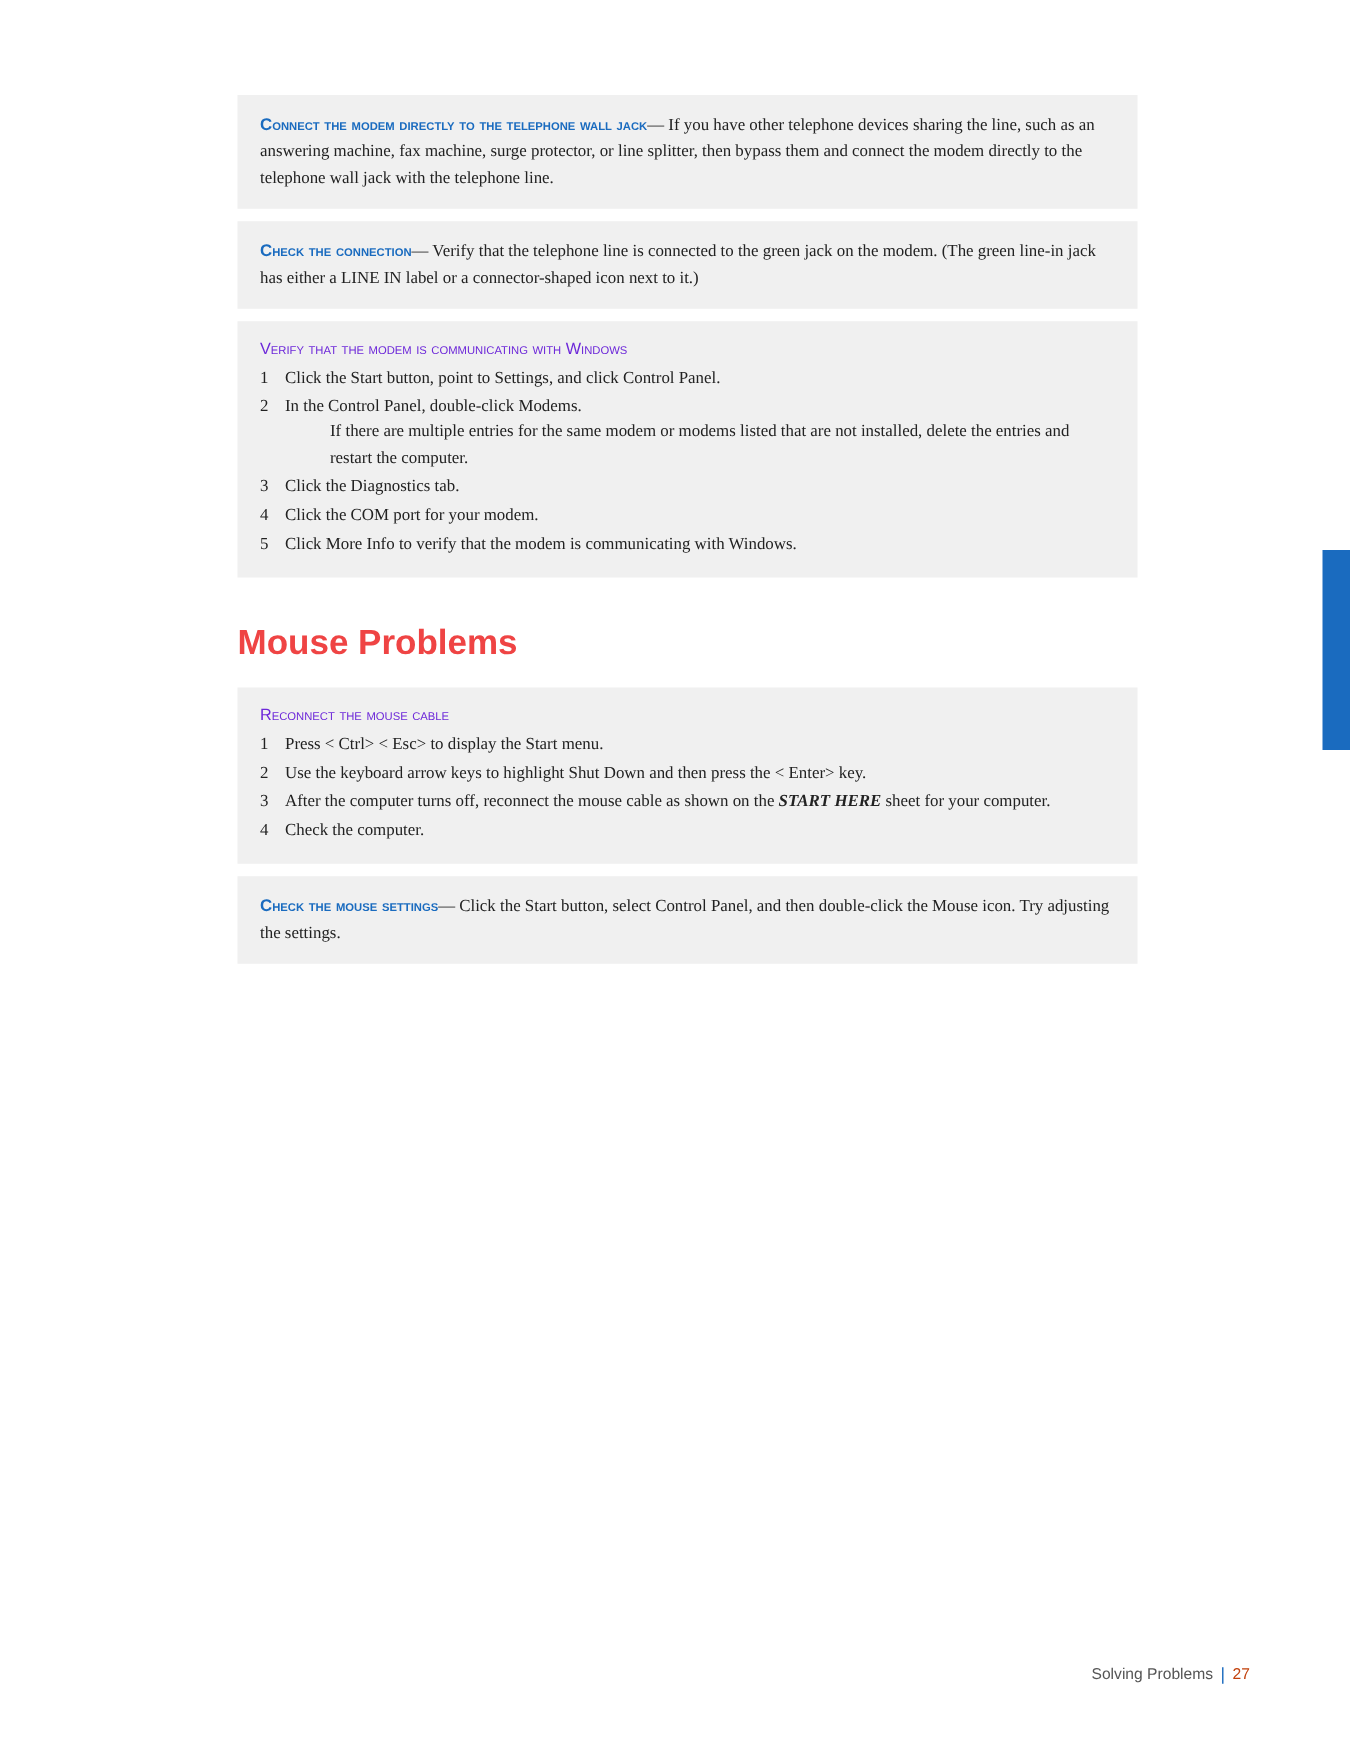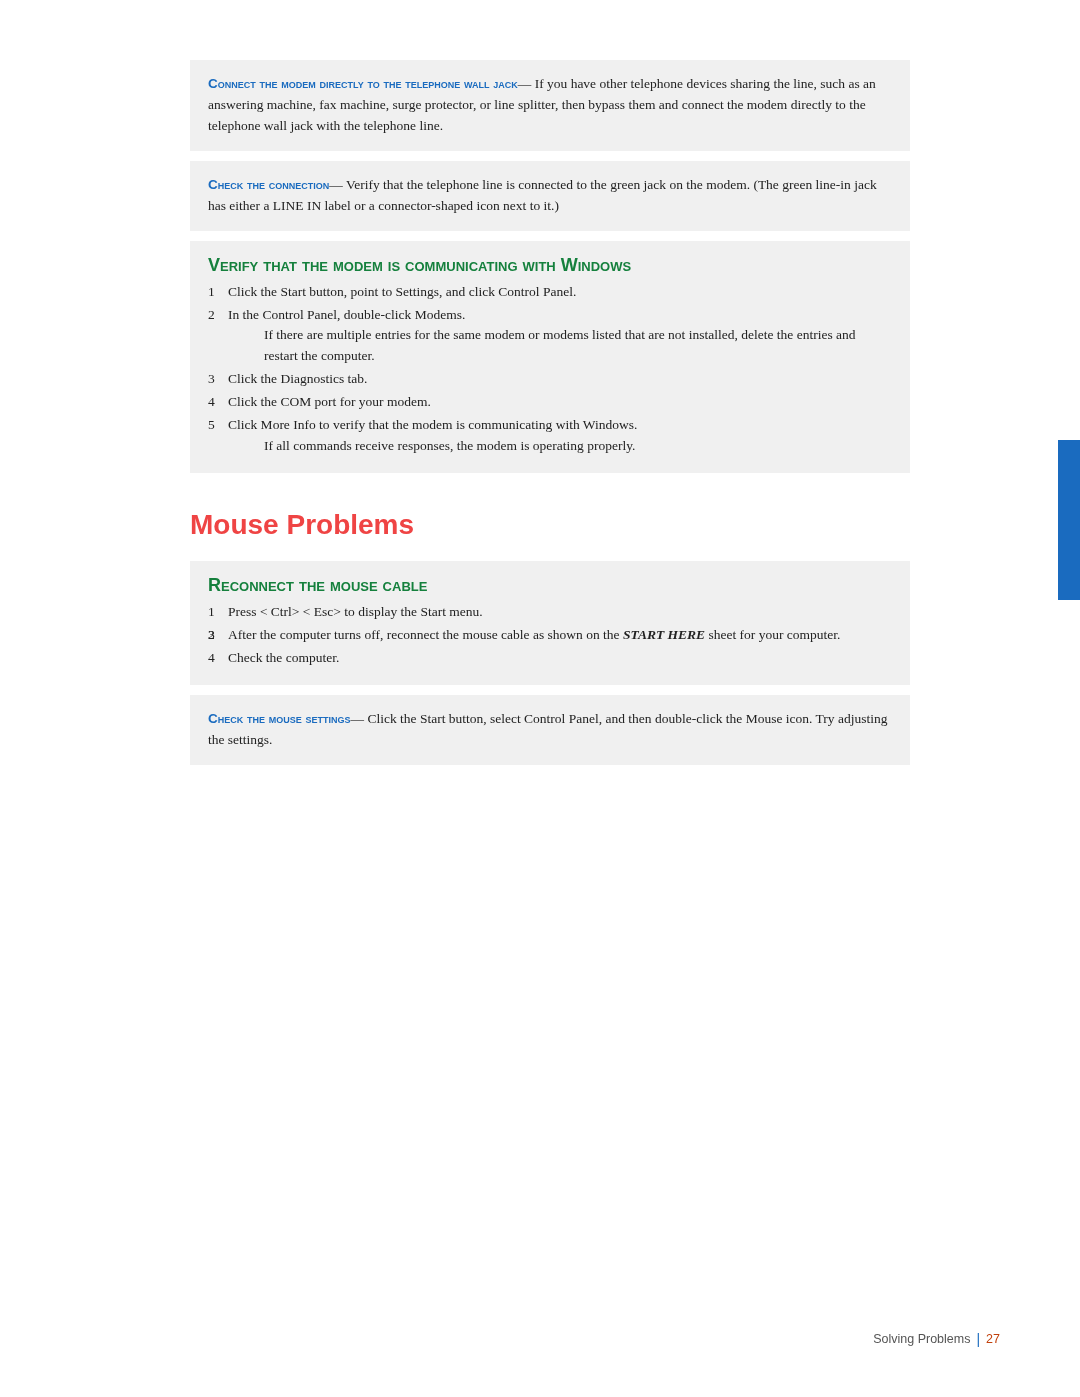--- a/index.html
+++ b/index.html
@@ -25,21 +25,21 @@
     .right-tab {
       position: absolute;
       right: 0;
       top: 440px;
       width: 22px;
       height: 160px;
       background-color: #1a6bbf;
     }
 
     .content-area {
-      margin: 0 auto;
+      margin: 16px auto;
       width: 740px;
       padding-left: 20px;
     }
 
     
     .shaded-box {
       background-color: #f0f0f0;
       padding: 14px 18px;
       margin-bottom: 10px;
     }
@@ -47,24 +47,24 @@
     
     .blue-heading {
       color: #1a6bbf;
       font-variant: small-caps;
       font-size: 13.5px;
       font-weight: bold;
       font-family: Arial, sans-serif;
     }
 
     .blue-heading-standalone {
-      color: #15803d;
+      color: #6d28d9;
       font-variant: small-caps;
-      font-size: 18px;
-      font-weight: bold;
+      font-size: 13px;
+      font-weight: normal;
       font-family: Arial, sans-serif;
       display: block;
       margin-bottom: 6px;
     }
 
     p {
       line-height: 1.55;
       margin-bottom: 0;
       font-size: 13.5px;
     }
@@ -175,36 +175,36 @@
           <span class="li-num">3</span>
           <span>Click the Diagnostics tab.</span>
         </li>
         <li>
           <span class="li-num">4</span>
           <span>Click the COM port for your modem.</span>
         </li>
         <li>
           <span class="li-num">5</span>
           <span>Click More Info to verify that the modem is communicating with Windows.</span>
-          <div class="li-indent">If all commands receive responses, the modem is operating properly.</div>
         </li>
       </ol>
     </div>
 
     <h2 class="section-title">Mouse Problems</h2>
 
     <div class="shaded-box">
       <span class="blue-heading-standalone">Reconnect the mouse cable</span>
       <ol>
         <li>
           <span class="li-num">1</span>
           <span>Press &lt; Ctrl&gt; &lt; Esc&gt;  to display the Start menu.</span>
         </li>
         <li>
           <span class="li-num">2</span>
+          <span>Use the keyboard arrow keys to highlight Shut Down and then press the &lt; Enter&gt;  key.</span>
         </li>
         <li>
           <span class="li-num">3</span>
           <span>After the computer turns off, reconnect the mouse cable as shown on the <em class="starthere">START HERE</em> sheet for your computer.</span>
         </li>
         <li>
           <span class="li-num">4</span>
           <span>Check the computer.</span>
         </li>
       </ol>

